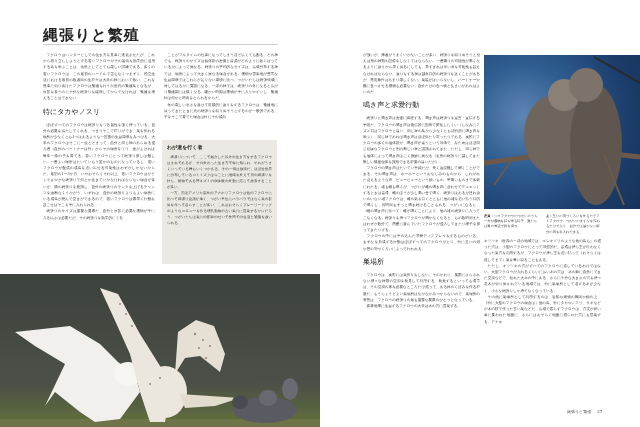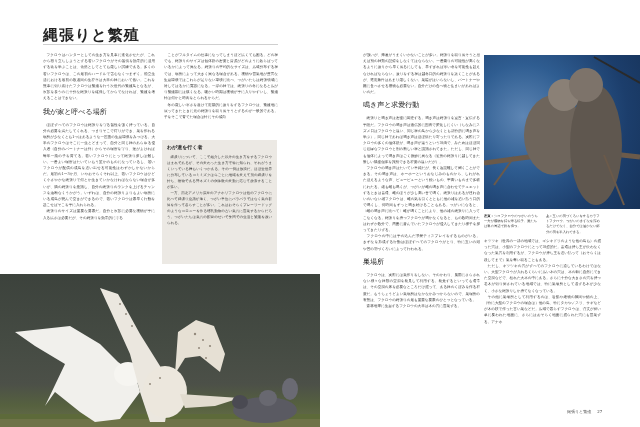--- a/index.html
+++ b/index.html
@@ -68,21 +68,21 @@
   .footer span + span { margin-left: 6px; }
 </style>
 </head>
 <body>
 
 <h1 class="page-title">縄張りと繁殖</h1>
 <div class="title-rule"></div>
 
 <div class="col" id="col1">
   <p>フクロウはハンターとしての生き方を見事に進化させたが、これから独り立ちしようとする若いフクロウがその習慣を効果的に活用する術を学ぶことは、依然としてとても厳しい試練である。多くの若いフクロウは、この最初のハードルで苦心なくつまずく。独立生活における最初の数週間の生存率は大半の種において低い。これを無事に切り抜けたフクロウは繁殖を行う次世代の繁殖鳥となるが、家族を養うのに十分な縄張りを確保してからでなければ、繁殖を考えることはできない。</p>
-  <h3>我が家と呼べる場所</h3>
+  <h3>特にタカやノスリ</h3>
   <p>ほぼすべてのフクロウは縄張りを守る習性を強く持っている。自分の必要を満たしてくれる、つまりそこで狩りができ、巣を作れる場所が少なくとも1つはあるような一区画の生息環境をみつける。大半のフクロウはそこに一生とどまって、自分と同じ種のあらゆる侵入者（自分のパートナーは外）からその場所を守り、運がよければ毎年一腹の子を育てる。若いフクロウにとって縄張り探しは難しい。一番よい場所はたいていもう誰かのものになっているし、若いフクロウが配偶の成鳥を追い出せる可能性はわずかしかないからだ。最初の1〜3か月、いやおそらくそれ以上、若いフクロウはひどく小さやかな縄張りで何とか生きていかなければならない場合が多いが、隣の縄張りを意識し、自分の縄張りのランクを上げるチャンスを油断なくうかがう。いずれは、自分の縄張りよりもよい場所にいる成鳥が死んで空きができるので、若いフクロウは素早く行動を起こせばそこを手に入れられる。</p>
   <p>縄張りのサイズは重要な要素だ。自分と家族に必要な獲物が手に入る広さは必要だが、その縄張りを効果的に守る</p>
 </div>
 
 <div class="col" id="col2">
   <p>ことがフルタイムの仕事になってしまうほど広くても困る。どの種でも、縄張りのサイズは個体群の密度と資源がどのように散らばっているかによって異なる。縄張りの平均的なサイズは、広域分布する種では、場所によって大きく異なる場合がある。獲物や営巣地が豊富な生息環境ではこれらが足りない環境に比べ、つがいたちは縄張領域に対してはるかに寛容になる。一部の種では、縄張りの冬になると広がり繁殖期には狭くなる。暖かい時期は獲物が手に入りやすいし、繁殖特は何かと時間をとられるからだ。</p>
   <p>冬の厳しい寒さを避けて定期的に渡りをするフクロウは、繁殖地に戻ってきたときに元の縄張りを取り戻そうとするのが一般的である。子をそこで育てた場合は特にその傾向</p>
 </div>
 
 <div class="sidebar-box">

